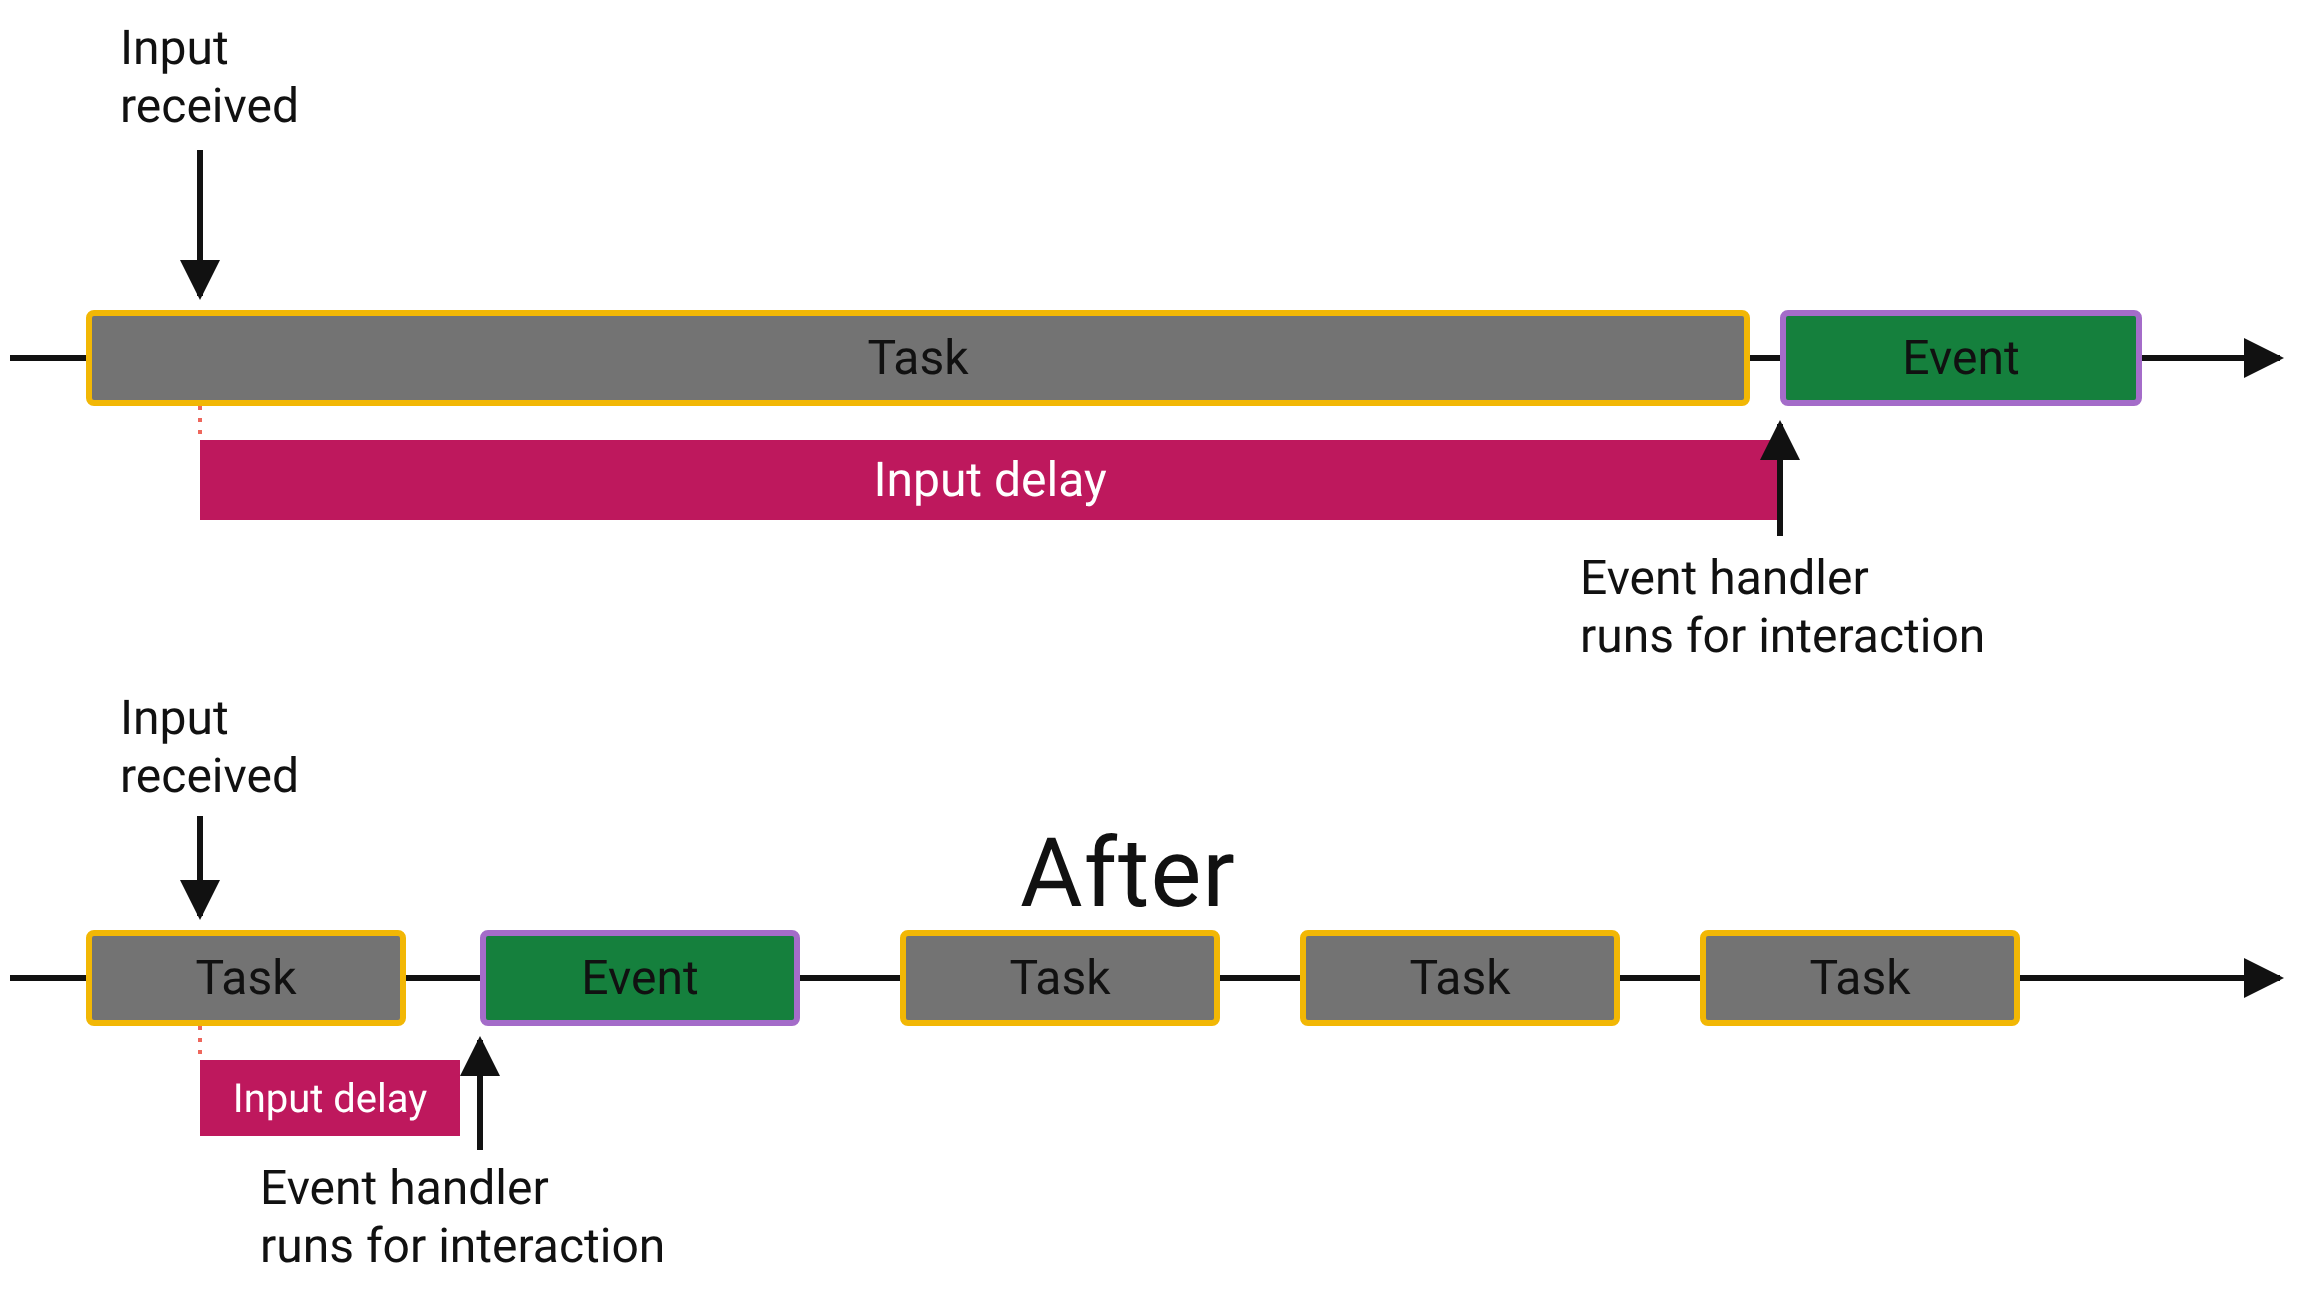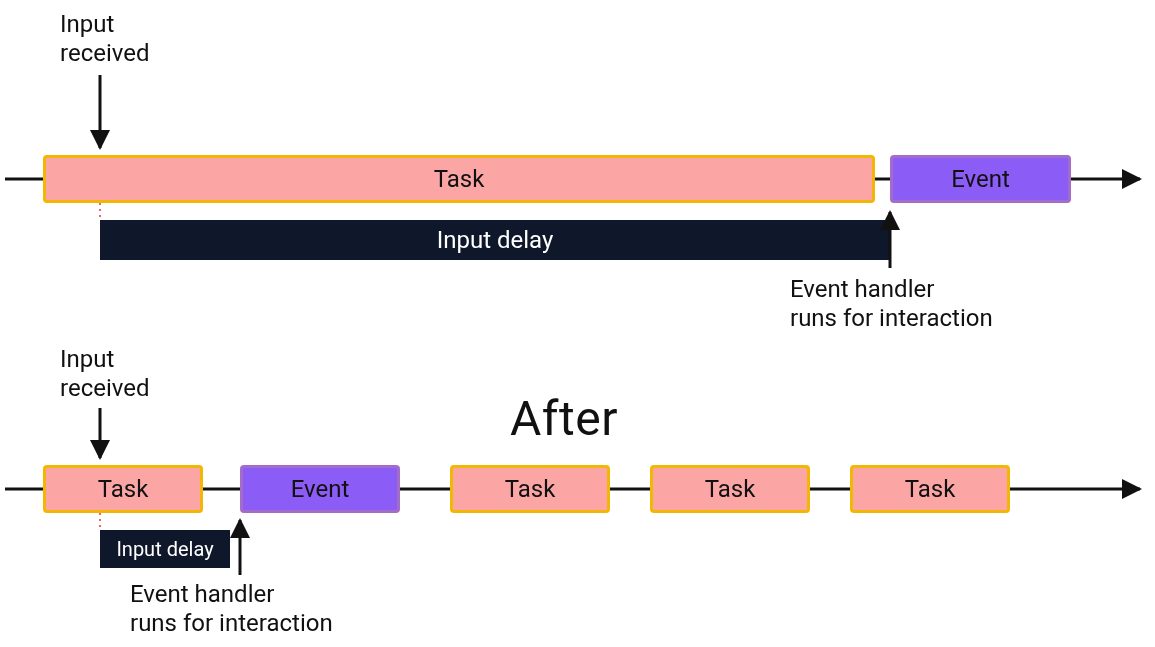--- a/index.html
+++ b/index.html
@@ -35,30 +35,30 @@
     position: absolute;
     display: flex;
     align-items: center;
     justify-content: center;
     font-size: 24px;
     border-width: 3px;
     border-style: solid;
     border-radius: 4px;
   }
   .task-box {
-    background: #fca5a5;
+    background: #737373;
     border-color: #F2B705;
     text-align: right;
   }
   .event-box {
-    background: #8b5cf6;
+    background: #15803d;
     border-color: #A46CC9;
   }
   .delay-box {
-    background: #0f172a;
+    background: #be185d;
     border-color: #EE675C;
     color: #fff;
     border-radius: 0;
     border-width: 0;
   }
   
   svg.overlay {
     position: absolute;
     left: 0; top: 0;
     width: 1155px; height: 647px;
@@ -85,21 +85,21 @@
     <span>Event</span>
   </div>
 
   <div class="box delay-box" style="left:100px; top:220px; width:790px; height:40px;">
     <span>Input delay</span>
   </div>
 
   <div class="label" style="left:790px; top:275px;">Event handler
 runs for interaction</div>
 
-  <div class="title" style="left:510px; top:390px;">After</div>
+  <div class="title" style="left:510px; top:408px;">After</div>
 
   <div class="label" style="left:60px; top:345px;">Input
 received</div>
 
   <div class="box task-box" style="left:43px; top:465px; width:160px; height:48px;">
     <span>Task</span>
   </div>
   <div class="box event-box" style="left:240px; top:465px; width:160px; height:48px;">
     <span>Event</span>
   </div>

